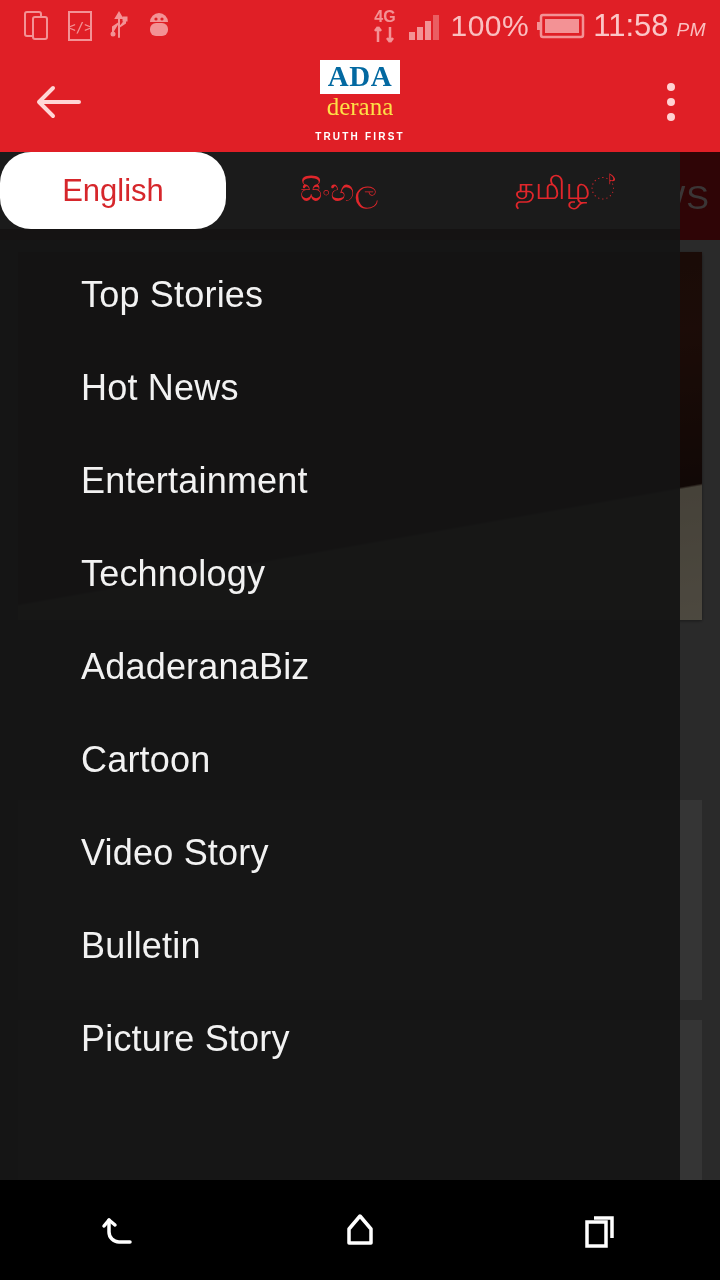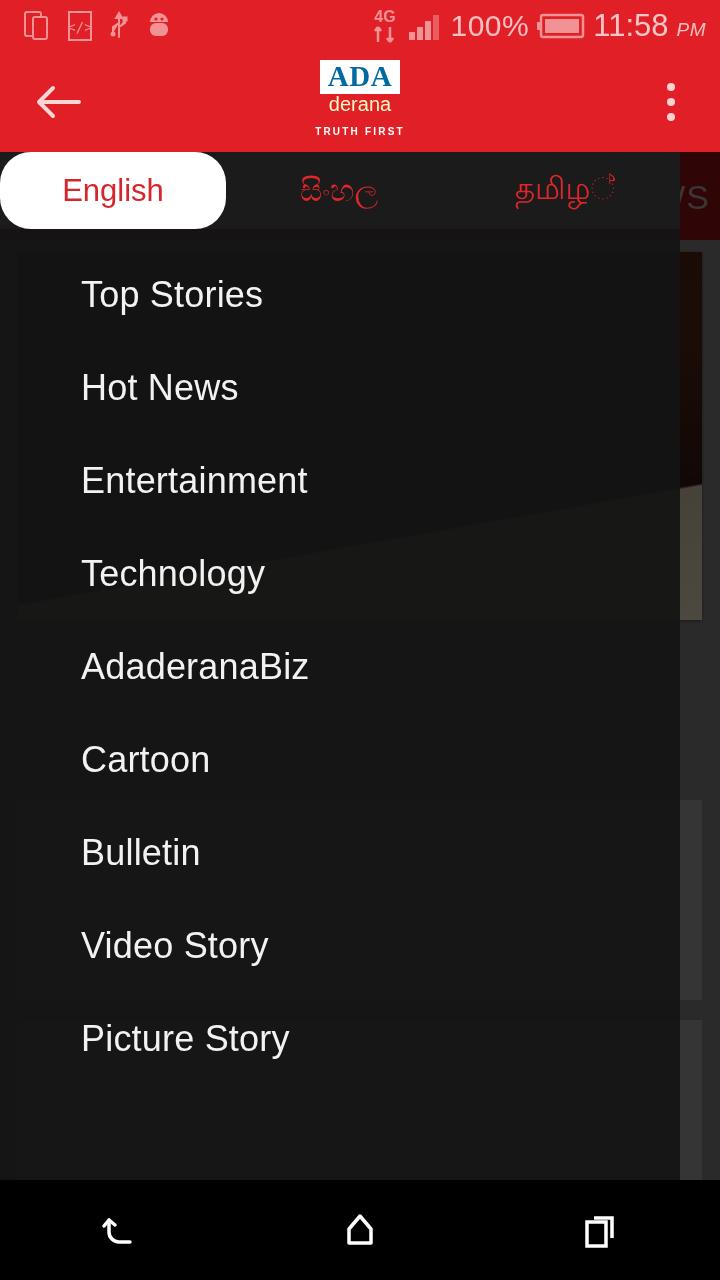--- a/index.html
+++ b/index.html
@@ -61,22 +61,22 @@
     background: #ffffff;
     padding: 2px 8px 3px;
     display: inline-block;
     margin-bottom: 1px;
   }
   .logo-ada {
     color: #0369a1; font-size: 29px; font-weight: bold;
     letter-spacing: .5px; line-height: 1; font-family: "Liberation Serif", serif;
   }
   .logo-derana {
-    color: #fef9c3; font-size: 20px; line-height: 1.05;
-    font-family: Liberation Sans, sans-serif; margin-top: -1px;
+    color: #fde047; font-size: 25px; line-height: 1.05;
+    font-family: Liberation Serif, serif; margin-top: -1px;
   }
   .logo-truth {
     color: #ffffff; font-size: 10px; letter-spacing: 2.2px;
     font-weight: bold; margin-top: 11px;
   }
 
   
   .page-under { position: absolute; inset: 0; z-index: 5; }
   .under-newsbar {
     position: absolute; top: 152px; left: 0; width: 720px; height: 88px;
@@ -293,24 +293,24 @@
       <div class="menu-item">
         <span>Technology</span>
       </div>
       <div class="menu-item">
         <span>AdaderanaBiz</span>
       </div>
       <div class="menu-item">
         <span>Cartoon</span>
       </div>
       <div class="menu-item">
+        <span>Video Story</span>
+      </div>
+      <div class="menu-item">
         <span>Bulletin</span>
-      </div>
-      <div class="menu-item">
-        <span>Video Story</span>
       </div>
       <div class="menu-item">
         <span>Picture Story</span>
       </div>
     </div>
   </div>
 
   <div class="navbar">
     <div class="nav-btn">
       <svg width="46" height="46" viewBox="0 0 46 46">

